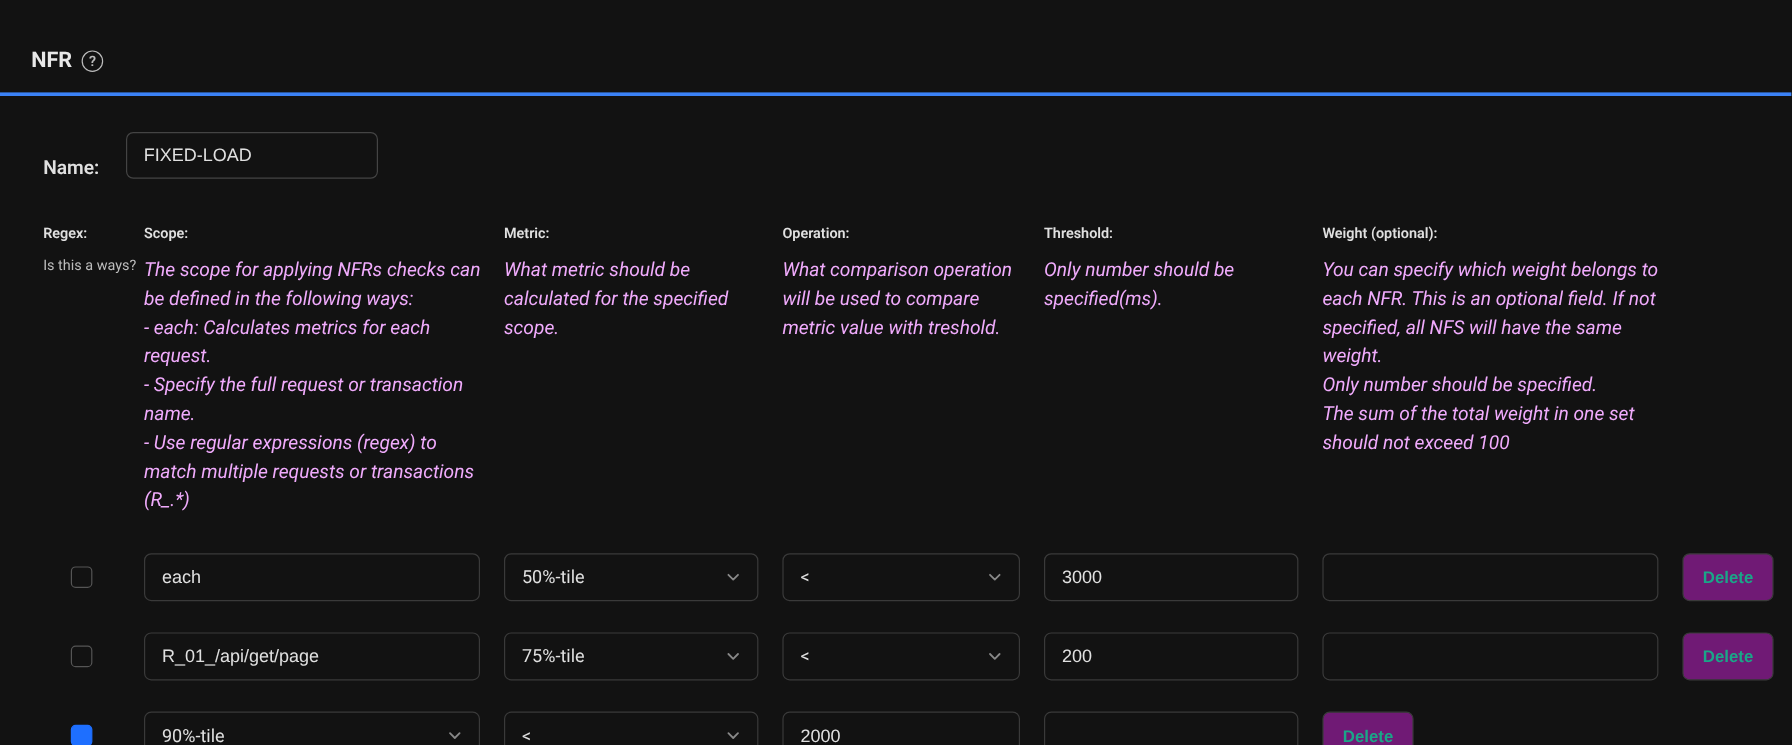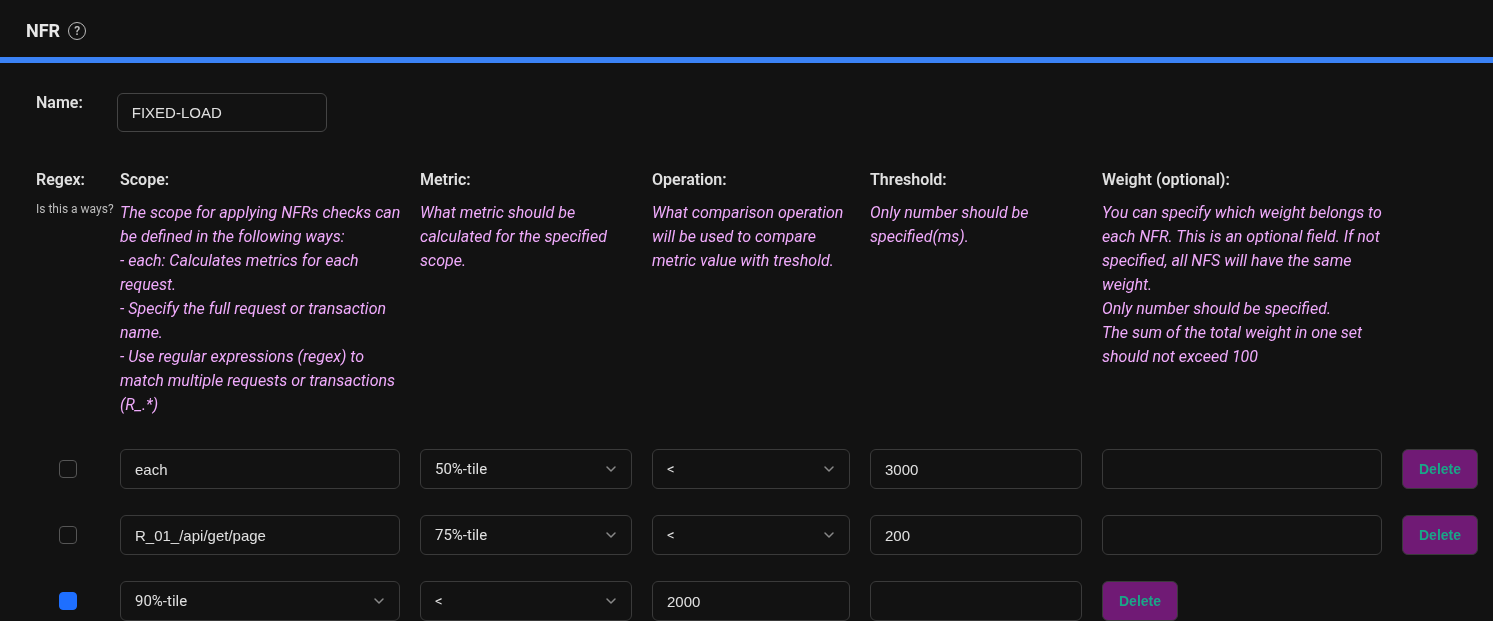--- a/index.html
+++ b/index.html
@@ -6,24 +6,25 @@
   body {
     background: #121212;
     color: #e0e0e0;
     font-family: -apple-system, BlinkMacSystemFont, "Segoe UI", Roboto, sans-serif;
     width: 1493px;
     height: 621px;
     overflow: hidden;
   }
   .header {
     padding: 20px 26px 16px 26px;
-    border-bottom: 6px solid #3b82f6;
+    border-bottom: 3px solid #3b82f6;
     display: flex;
     align-items: center;
     gap: 8px;
+    margin-top: 20px;
   }
   .header-title {
     font-size: 18px;
     font-weight: 700;
     color: #e8e8e8;
   }
   .help-icon {
     width: 18px;
     height: 18px;
     border: 1.5px solid #bbb;
@@ -33,22 +34,22 @@
     justify-content: center;
     font-size: 12px;
     color: #bbb;
     font-weight: 600;
   }
   .content {
     padding: 30px 36px 20px 36px;
   }
   .name-row {
     display: flex;
-    align-items: flex-start;
-    gap: 34px;
+    align-items: flex-end;
+    gap: 22px;
     margin-bottom: 38px;
   }
   .name-label {
     font-size: 16px;
     font-weight: 600;
     color: #e0e0e0;
   }
   .name-input {
     background: #121212;
     border: 1px solid #444;
@@ -58,21 +59,21 @@
     font-size: 15px;
     width: 210px;
   }
   .columns {
     display: grid;
     grid-template-columns: 84px 300px 232px 218px 232px 300px 90px;
     gap: 0;
     margin-bottom: 30px;
   }
   .col-head {
-    font-size: 16px;
+    font-size: 12px;
     font-weight: 600;
     color: #e0e0e0;
     margin-bottom: 12px;
   }
   .col-desc {
     font-size: 16px;
     color: #f0abfc;
     line-height: 1.5;
     padding-right: 18px;
     font-style: italic;

